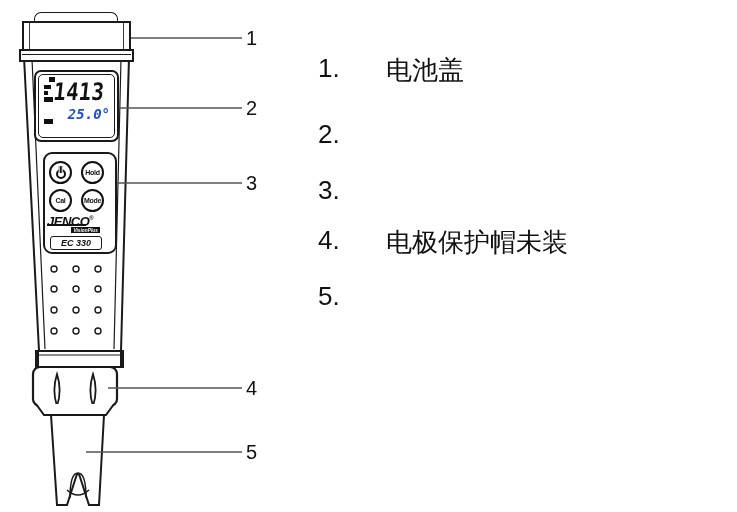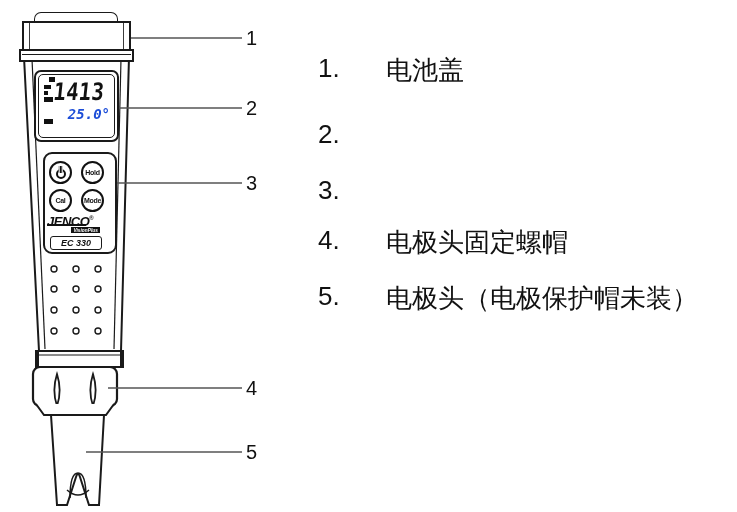--- a/index.html
+++ b/index.html
@@ -170,20 +170,19 @@
     <span class="lbl">电池盖</span>
   </div>
   <div class="abs legend-row lr-2">
     <span class="num">2.</span>
   </div>
   <div class="abs legend-row lr-3">
     <span class="num">3.</span>
   </div>
   <div class="abs legend-row lr-4">
     <span class="num">4.</span>
-    <span class="lbl">电极头固定螺帽</span>
+    <span class="lbl">电极保护帽未装</span>
   </div>
   <div class="abs legend-row lr-5">
     <span class="num">5.</span>
-    <span class="lbl">电极头（电极保护帽未装）</span>
   </div>
 
 </div>
 
 </body></html>

